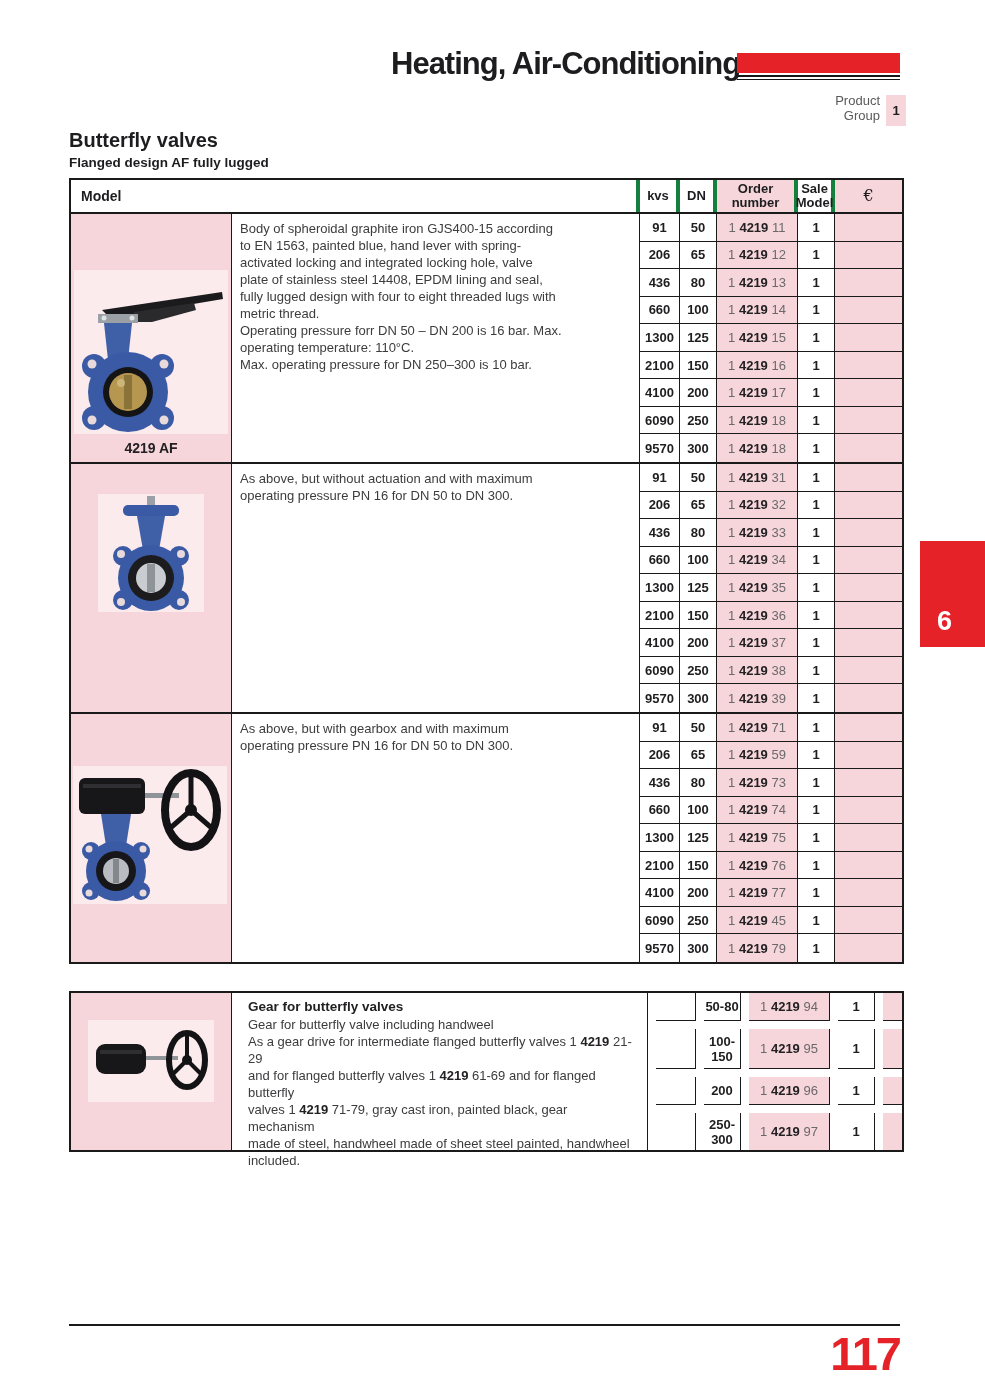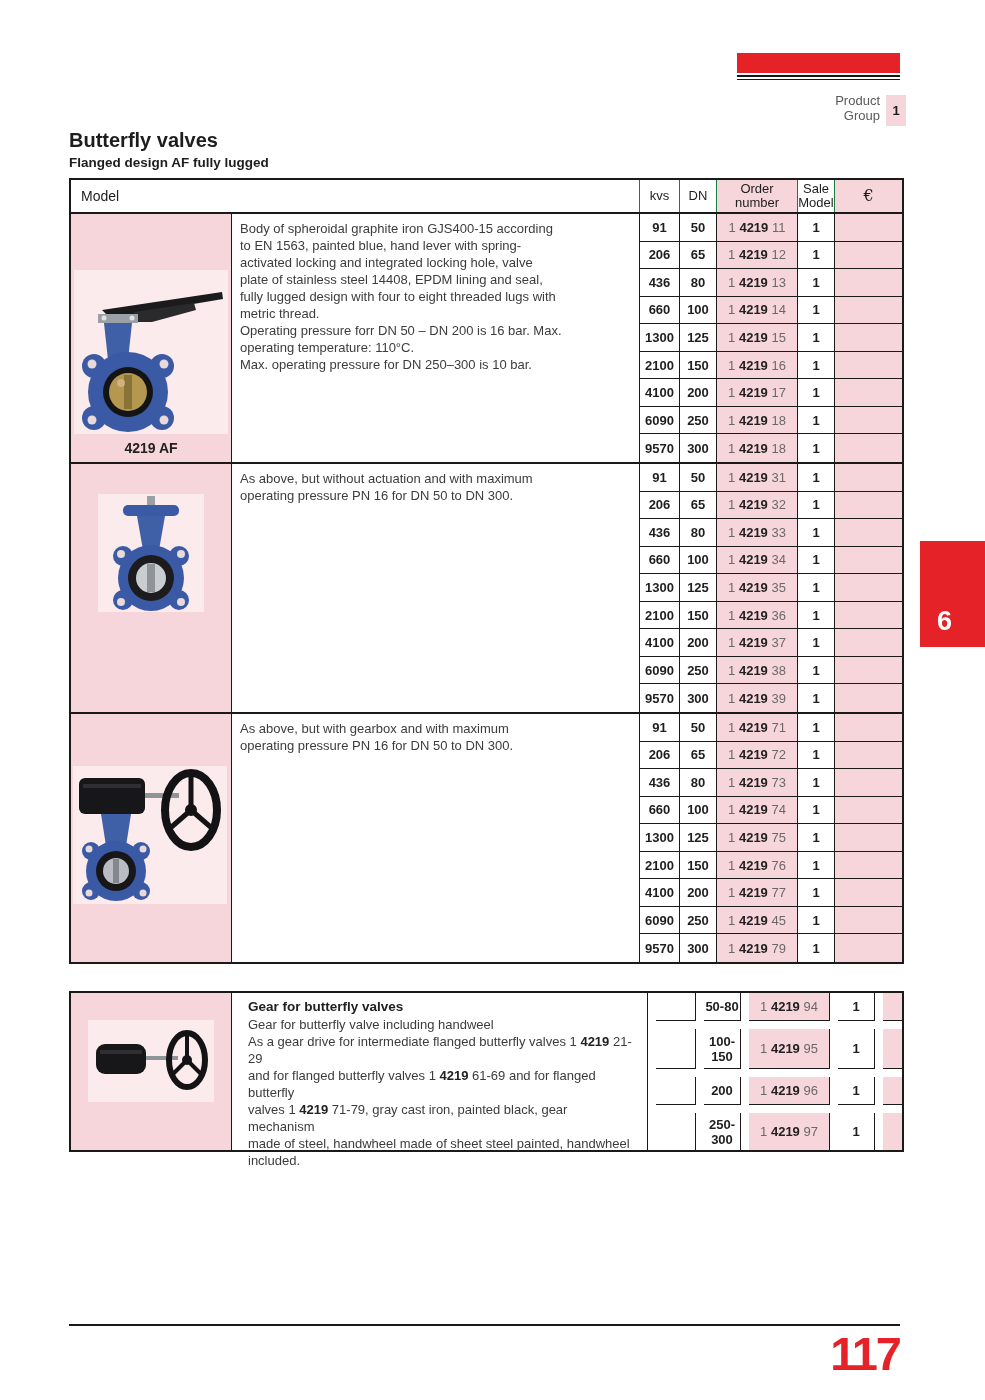--- a/index.html
+++ b/index.html
@@ -21,21 +21,21 @@
   .h1{position:absolute;left:69px;top:129px;font-size:20px;font-weight:bold;color:#1d1d1f;}
   .h2{position:absolute;left:69px;top:155px;font-size:13.5px;font-weight:bold;color:#1d1d1f;}
 
   
   .tbl{position:absolute;left:69px;width:831px;border:2px solid #1a1a1a;background:#fff;}
   .main-tbl{top:178px;}
   .gear-tbl{top:991px;}
 
   .thead{display:grid;grid-template-columns:569px 40px 37px 81px 37px 1fr;height:32px;}
   .th{display:flex;align-items:center;justify-content:center;text-align:center;
-    font-size:13px;font-weight:normal;color:#1d1d1f;line-height:14px;border-right:1px solid #15803d;}
+    font-size:13px;font-weight:bold;color:#1d1d1f;line-height:14px;border-right:4px solid #15803d;}
   .th.model{justify-content:flex-start;padding-left:10px;font-size:14px;}
   .th.order{background:#f6d6da;}
   .th.euro{background:#f6d6da;border-right:none;font-family:"DejaVu Serif",serif;
     font-weight:normal;font-size:16px;}
 
   .sec-grid{display:grid;grid-template-columns:161px 408px 40px 37px 81px 37px 1fr;
     grid-template-rows:repeat(9,1fr);height:248px;border-top:2px solid #1a1a1a;}
   .bt-grid{display:grid;grid-template-columns:161px 408px 40px 37px 81px 37px 1fr;
     grid-template-rows:28px 40px 28px 37px;gap:8px;}
 
@@ -64,20 +64,21 @@
   .side-tab span{color:#fff;font-size:27px;font-weight:bold;margin:0 0 10px 17px;}
   .foot-rule{position:absolute;left:69px;top:1324px;width:831px;height:2px;background:#1a1a1a;}
   .page-num{position:absolute;right:85px;top:1326px;font-size:47px;font-weight:bold;
     color:#e52228;letter-spacing:-2px;}
 </style>
 </head>
 <body>
 
 <div class="page">
 
+  <div class="main-title">Heating, Air-Conditioning</div>
   <div class="title-bar">
     <div class="red"></div>
     <div class="l1"></div>
     <div class="l2"></div>
   </div>
   <div class="pg-block">
     <div>Product</div>
     <div>Group</div>
   </div>
   <div class="pg-box">1</div>
@@ -282,21 +283,21 @@
         <div class="desc-body">As above, but with gearbox and with maximum
 operating pressure PN 16 for DN 50 to DN 300.</div>
       </div>
     <div class="cell c-kvs" style="grid-area: 1 / 3;">91</div>
         <div class="cell c-dn" style="grid-area: 1 / 4;">50</div>
         <div class="cell c-order" style="grid-area: 1 / 5;"><span class="og">1</span>&nbsp;<span class="ob">4219</span>&nbsp;<span class="og">71</span></div>
         <div class="cell c-sale" style="grid-area: 1 / 6;">1</div>
         <div class="cell c-price" style="grid-area: 1 / 7;"></div>
         <div class="cell c-kvs" style="grid-area: 2 / 3;">206</div>
         <div class="cell c-dn" style="grid-area: 2 / 4;">65</div>
-        <div class="cell c-order" style="grid-area: 2 / 5;"><span class="og">1</span>&nbsp;<span class="ob">4219</span>&nbsp;<span class="og">72</span></div>
+        <div class="cell c-order" style="grid-area: 2 / 5;"><span class="og">1</span>&nbsp;<span class="ob">4219</span>&nbsp;<span class="og">59</span></div>
         <div class="cell c-sale" style="grid-area: 2 / 6;">1</div>
         <div class="cell c-price" style="grid-area: 2 / 7;"></div>
         <div class="cell c-kvs" style="grid-area: 3 / 3;">436</div>
         <div class="cell c-dn" style="grid-area: 3 / 4;">80</div>
         <div class="cell c-order" style="grid-area: 3 / 5;"><span class="og">1</span>&nbsp;<span class="ob">4219</span>&nbsp;<span class="og">73</span></div>
         <div class="cell c-sale" style="grid-area: 3 / 6;">1</div>
         <div class="cell c-price" style="grid-area: 3 / 7;"></div>
         <div class="cell c-kvs" style="grid-area: 4 / 3;">660</div>
         <div class="cell c-dn" style="grid-area: 4 / 4;">100</div>
         <div class="cell c-order" style="grid-area: 4 / 5;"><span class="og">1</span>&nbsp;<span class="ob">4219</span>&nbsp;<span class="og">74</span></div>

